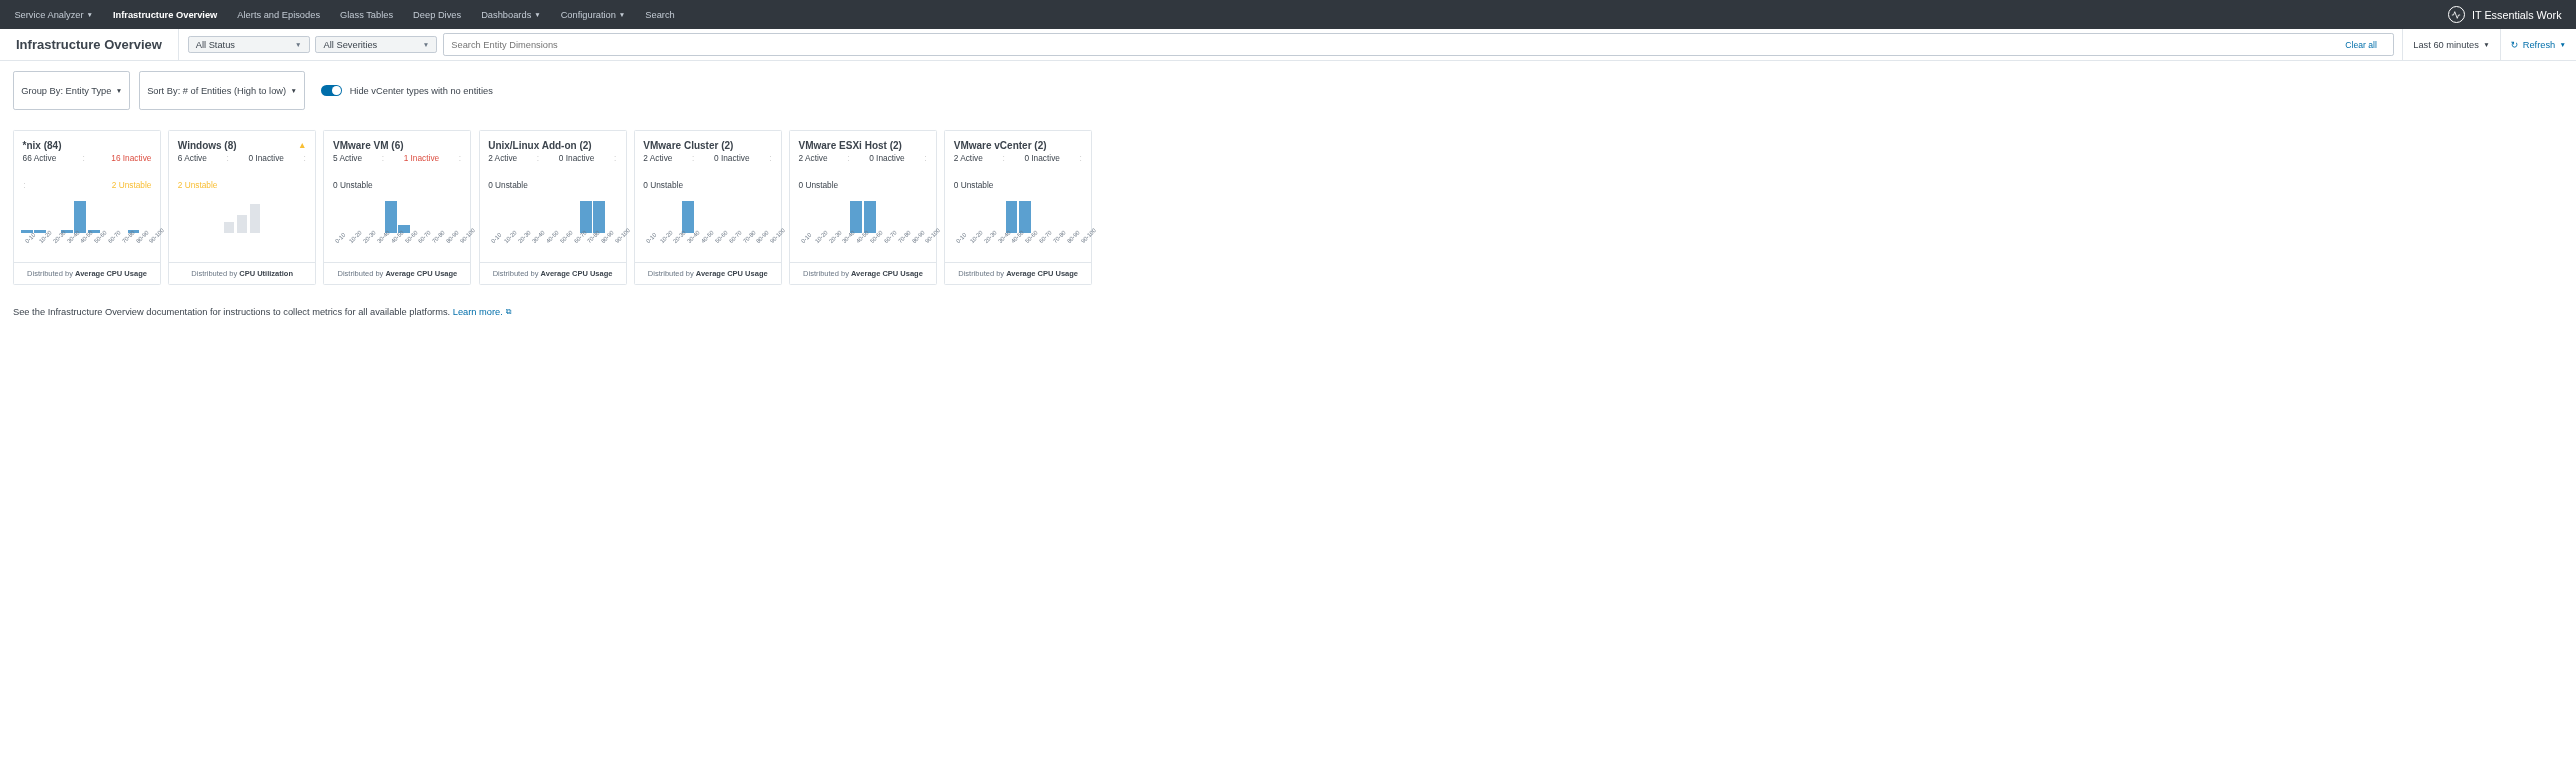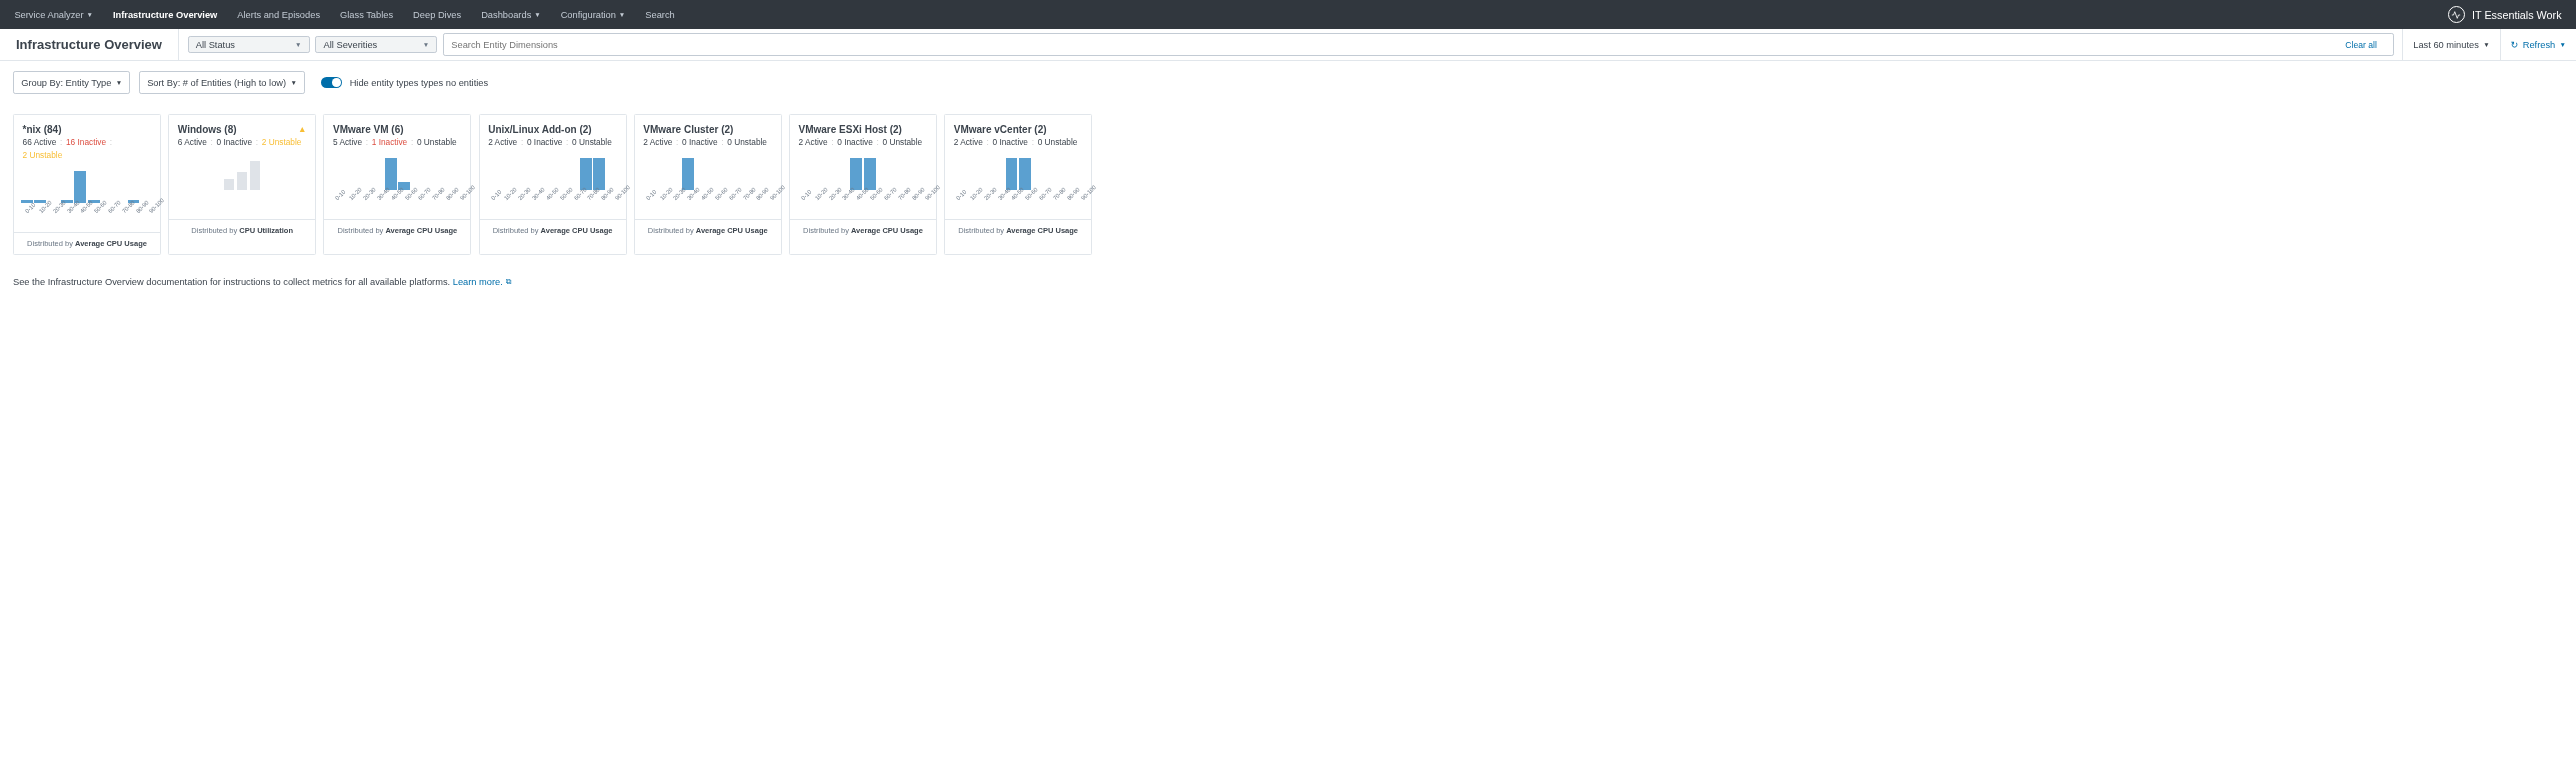--- a/index.html
+++ b/index.html
@@ -17,29 +17,29 @@
   .filters-mid { display:flex; align-items:center; gap:5.8px; padding:0 8.6px; flex:1; }
   .dropdown { border:0.7px solid #c3cbd4; border-radius:2.2px; height:17px; display:flex; align-items:center; justify-content:space-between; padding:0 7.2px; background:#f2f4f5; cursor:pointer; min-width:122px; font-size:9.3px; color:#3c444d;}
   .dropdown .caret { color:#6b7785; }
   .searchbox { flex:1; display:flex; align-items:center; border:0.7px solid #c3cbd4; border-radius:2.2px; height:23px; padding:0 7.2px; background:#fff;}
   .searchbox input { border:none; outline:none; flex:1; font-size:9.3px; color:#3c444d;}
   .clear-all { color:#006eaa; font-size:8.6px; padding:0 8.6px; cursor:pointer;}
   .right-cells { display:flex; height:100%; }
   .rcell { border-left:0.7px solid #e1e6eb; display:flex; align-items:center; padding:12px 10px; gap:4.3px; cursor:pointer; font-size:9.3px;}
   .refresh { color:#006eaa; }
   .toolbar { display:flex; align-items:center; gap:8.6px; padding:10px 13px 0 13px;}
-  .pill-dd { border:0.7px solid #c3cbd4; border-radius:2.2px; height:23px; display:flex; align-items:center; padding:0 7.2px; background:#fff; cursor:pointer; font-size:9.3px; color:#3c444d; gap:4.3px;}
+  .pill-dd { border:0.7px solid #c3cbd4; border-radius:2.2px; height:39px; display:flex; align-items:center; padding:0 7.2px; background:#fff; cursor:pointer; font-size:9.3px; color:#3c444d; gap:4.3px;}
   .toggle { width:21.6px; height:11.5px; background:#006eaa; border-radius:7.2px; position:relative; cursor:pointer;}
   .toggle::after { content:""; width:8.6px; height:8.6px; background:#fff; border-radius:50%; position:absolute; top:1.4px; right:1.4px;}
   .toggle-row { display:flex; align-items:center; gap:7.2px; margin-left:7.2px;}
   .cards { display:flex; gap:7.2px; padding:20px 13px 7.2px 13px; flex-wrap:nowrap;}
   .card { width:148px; border:0.7px solid #e1e6eb; border-radius:1.4px; background:#fff; display:flex; flex-direction:column;}
   .card-head { padding:8.6px 8.6px 2.9px 8.6px; display:flex; justify-content:space-between; align-items:flex-start;}
   .card-title { font-weight:700; font-size:10px; color:#3c444d;}
-  .card-sub { padding:0 8.6px; font-size:8.3px; color:#3c444d; display:flex; gap:3px; flex-wrap:wrap;}
+  .card-sub { padding:0 8.6px; font-size:8.3px; color:#3c444d; display:flex; gap:17px; flex-wrap:wrap;justify-content:space-between;}
   .sep { color:#ccc; padding:0 0.7px;}
   .inactive-red { color:#dc4e41; }
   .unstable-orange { color:#f8be34; }
   .chart-area { height:72px; padding:7.2px 5.8px 0 5.8px; position:relative;}
   .bars { display:flex; align-items:flex-end; height:35px; gap:1.4px; padding:0 1.4px; justify-content:space-between;}
   .bar { flex:1; background:#5ba0d0; min-height:0;}
   .bar.gray{ background:#dfe3e8;}
   .xlabels { display:flex; justify-content:space-between; margin-top:1.4px;}
   .xl { font-size:5.8px; color:#6b7785; transform:rotate(-45deg); transform-origin:top left; width:10px; white-space:nowrap; position:relative; left:4.3px; top:5.8px;}
   .card-foot { border-top:0.7px solid #e1e6eb; text-align:center; font-size:7.5px; color:#6b7785; padding:5.8px 0;}
@@ -107,21 +107,21 @@
   <div class="pill-dd">
     <span>Group By: Entity Type</span>
     <span class="caret">▼</span>
   </div>
   <div class="pill-dd">
     <span>Sort By: # of Entities (High to low)</span>
     <span class="caret">▼</span>
   </div>
   <div class="toggle-row">
     <div class="toggle"></div>
-    <span>Hide entity types types no entities</span>
+    <span>Hide vCenter types with no entities</span>
   </div>
 </div>
 
 <div class="cards" id="cards">
     <div class="card">
       <div class="card-head">
         <div class="card-title">*nix (84)</div>
       </div>
       <div class="card-sub">
         <span>66 Active</span>

